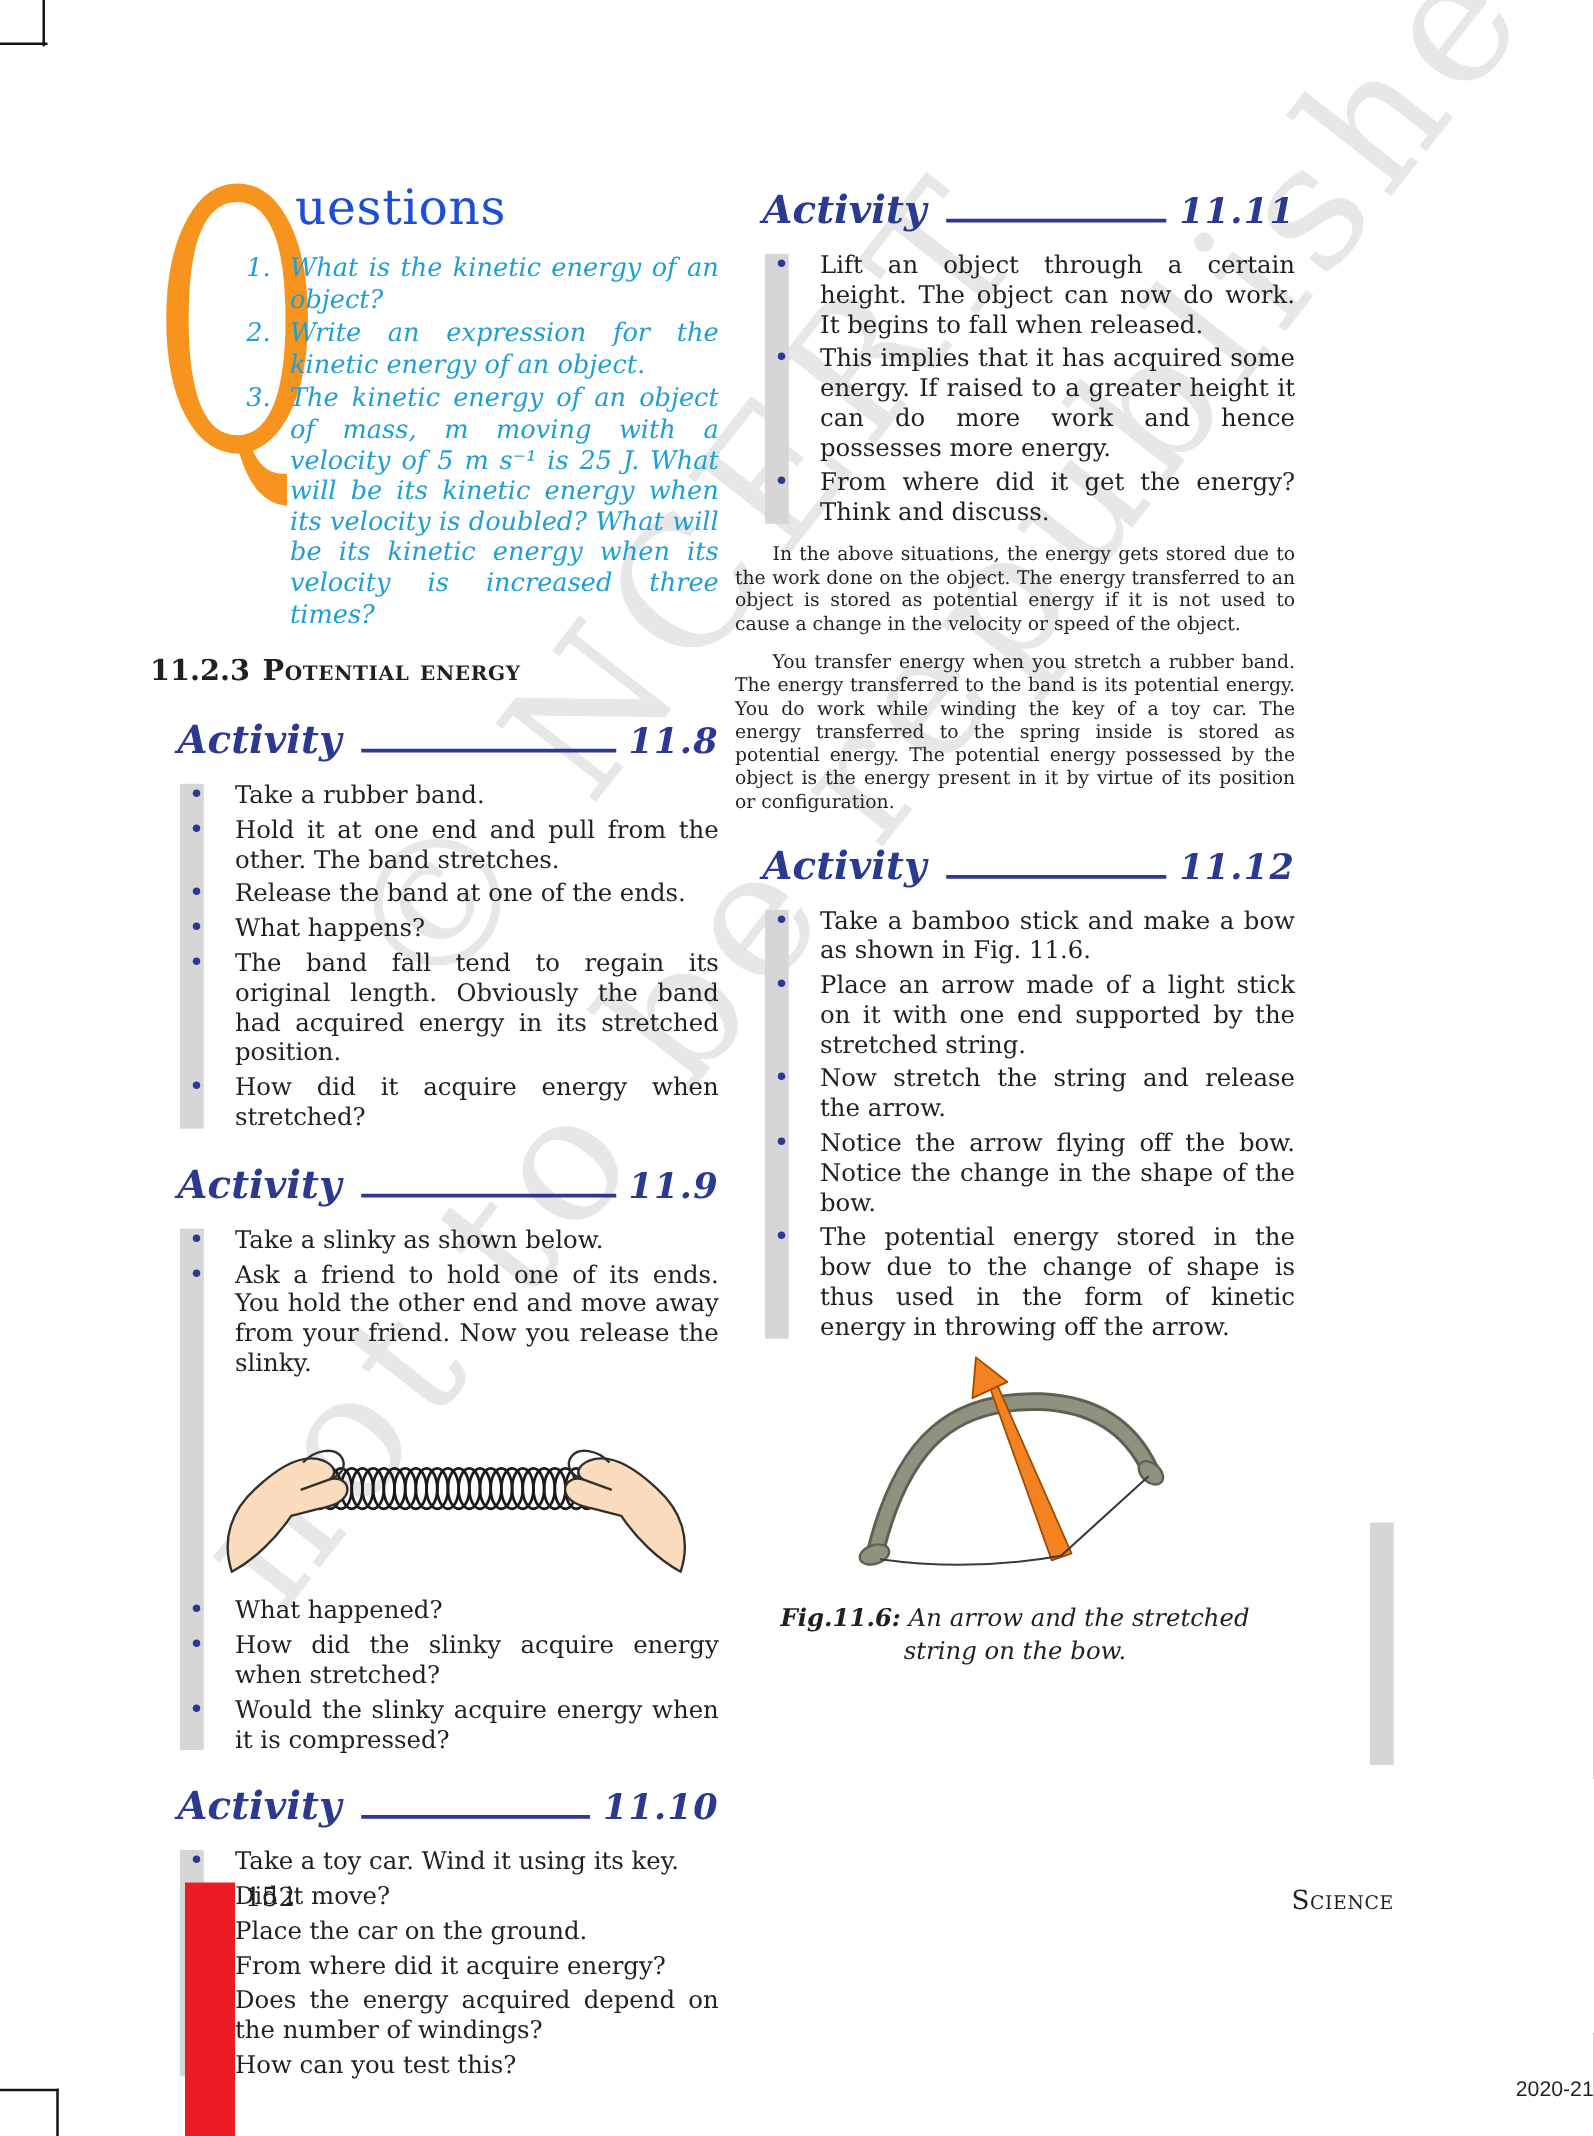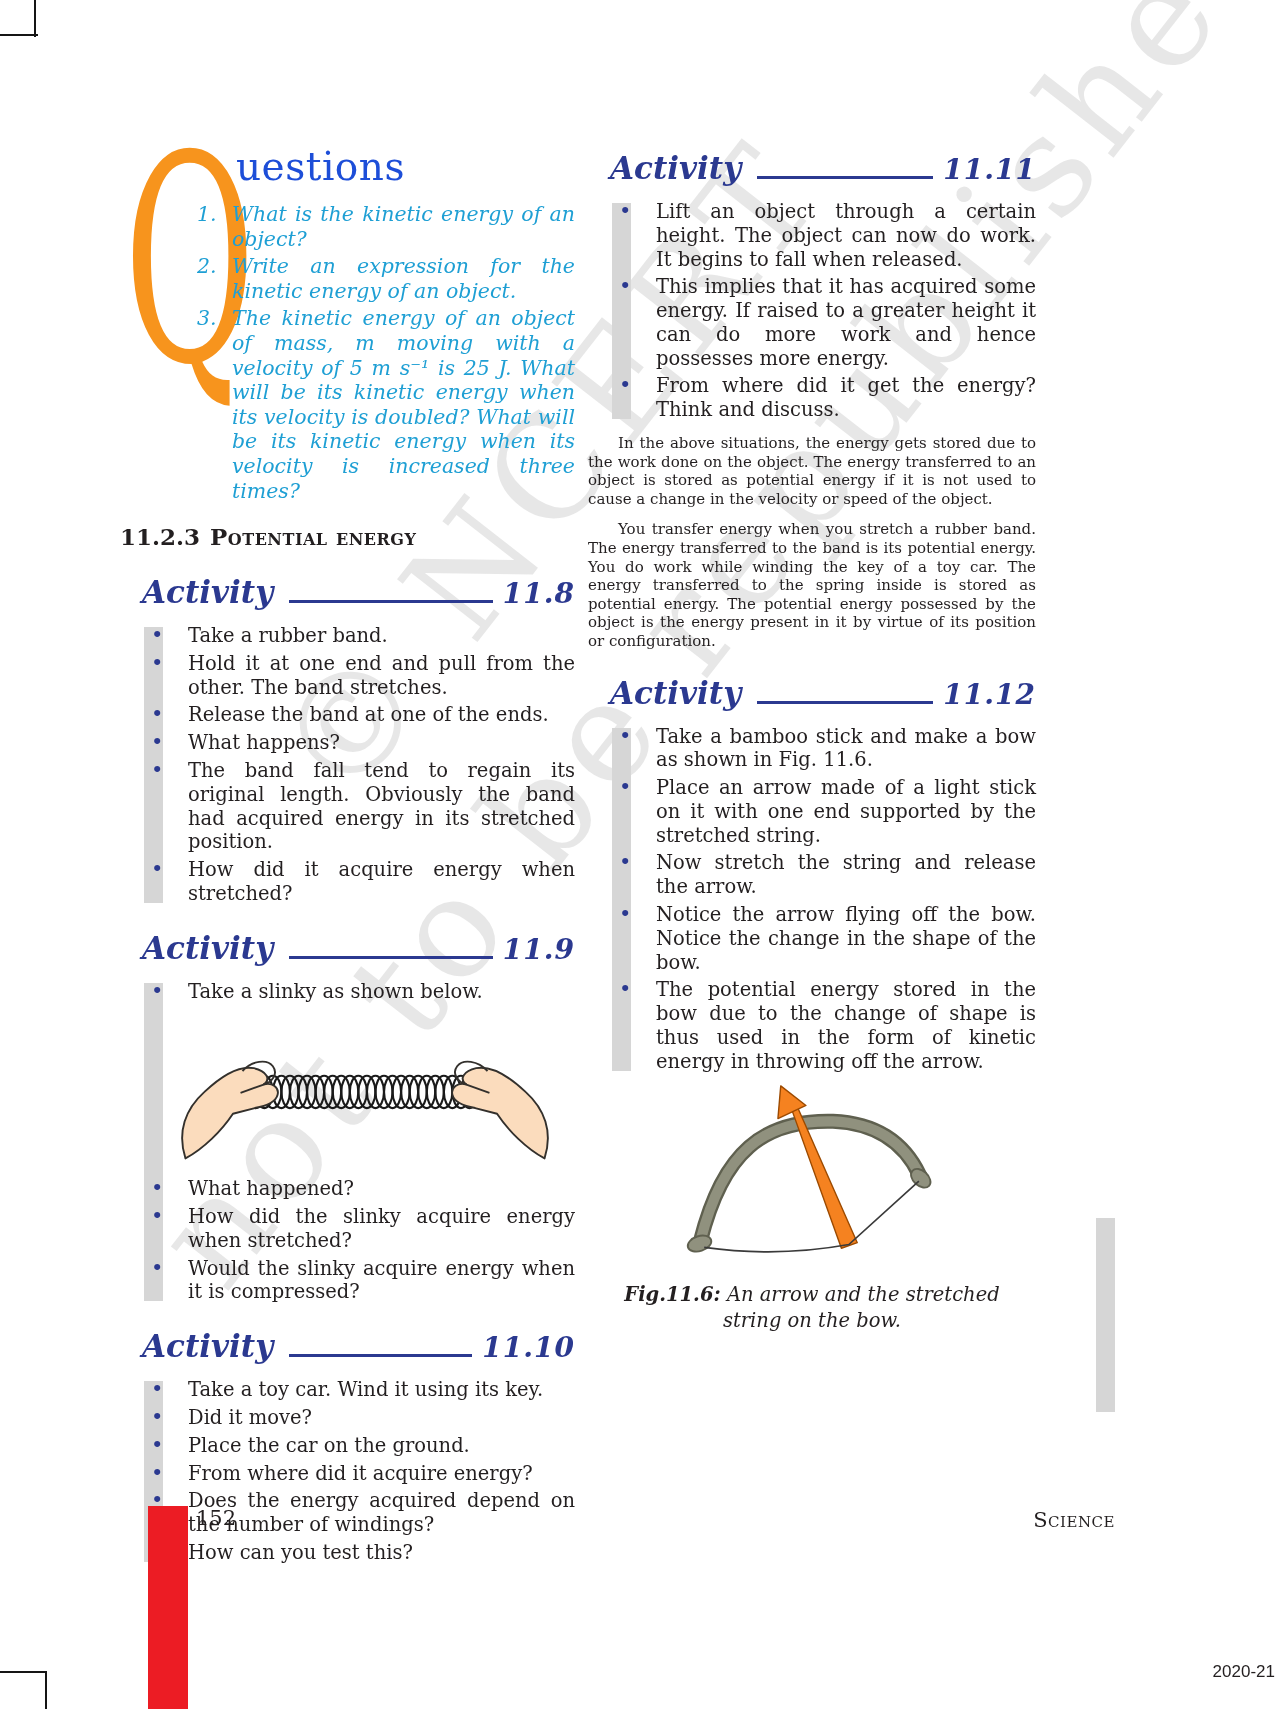--- a/index.html
+++ b/index.html
@@ -144,20 +144,21 @@
     </div>
 
     <div>
       <div class="act-head">
         <span class="act-label">Activity</span>
         <span class="act-rule"></span>
         <span class="act-num">11.9</span>
       </div>
       <ul class="act-list">
         <li>Take a slinky as shown below.</li>
+        <li>Ask a friend to hold one of its ends. You hold the other end and move away from your friend. Now you release the slinky.</li>
         <li class="no-bullet">
           <div class="slinky-wrap">
             <svg width="382" height="152" viewBox="0 0 390 160">
               <defs>
                 <ellipse id="loop" cx="0" cy="82" rx="9" ry="17" fill="none" stroke="#1a1a1a" stroke-width="2.3"></ellipse>
               </defs>
 
               <use href="#loop" x="80"></use>
                 <use href="#loop" x="89"></use>
                 <use href="#loop" x="98"></use>

